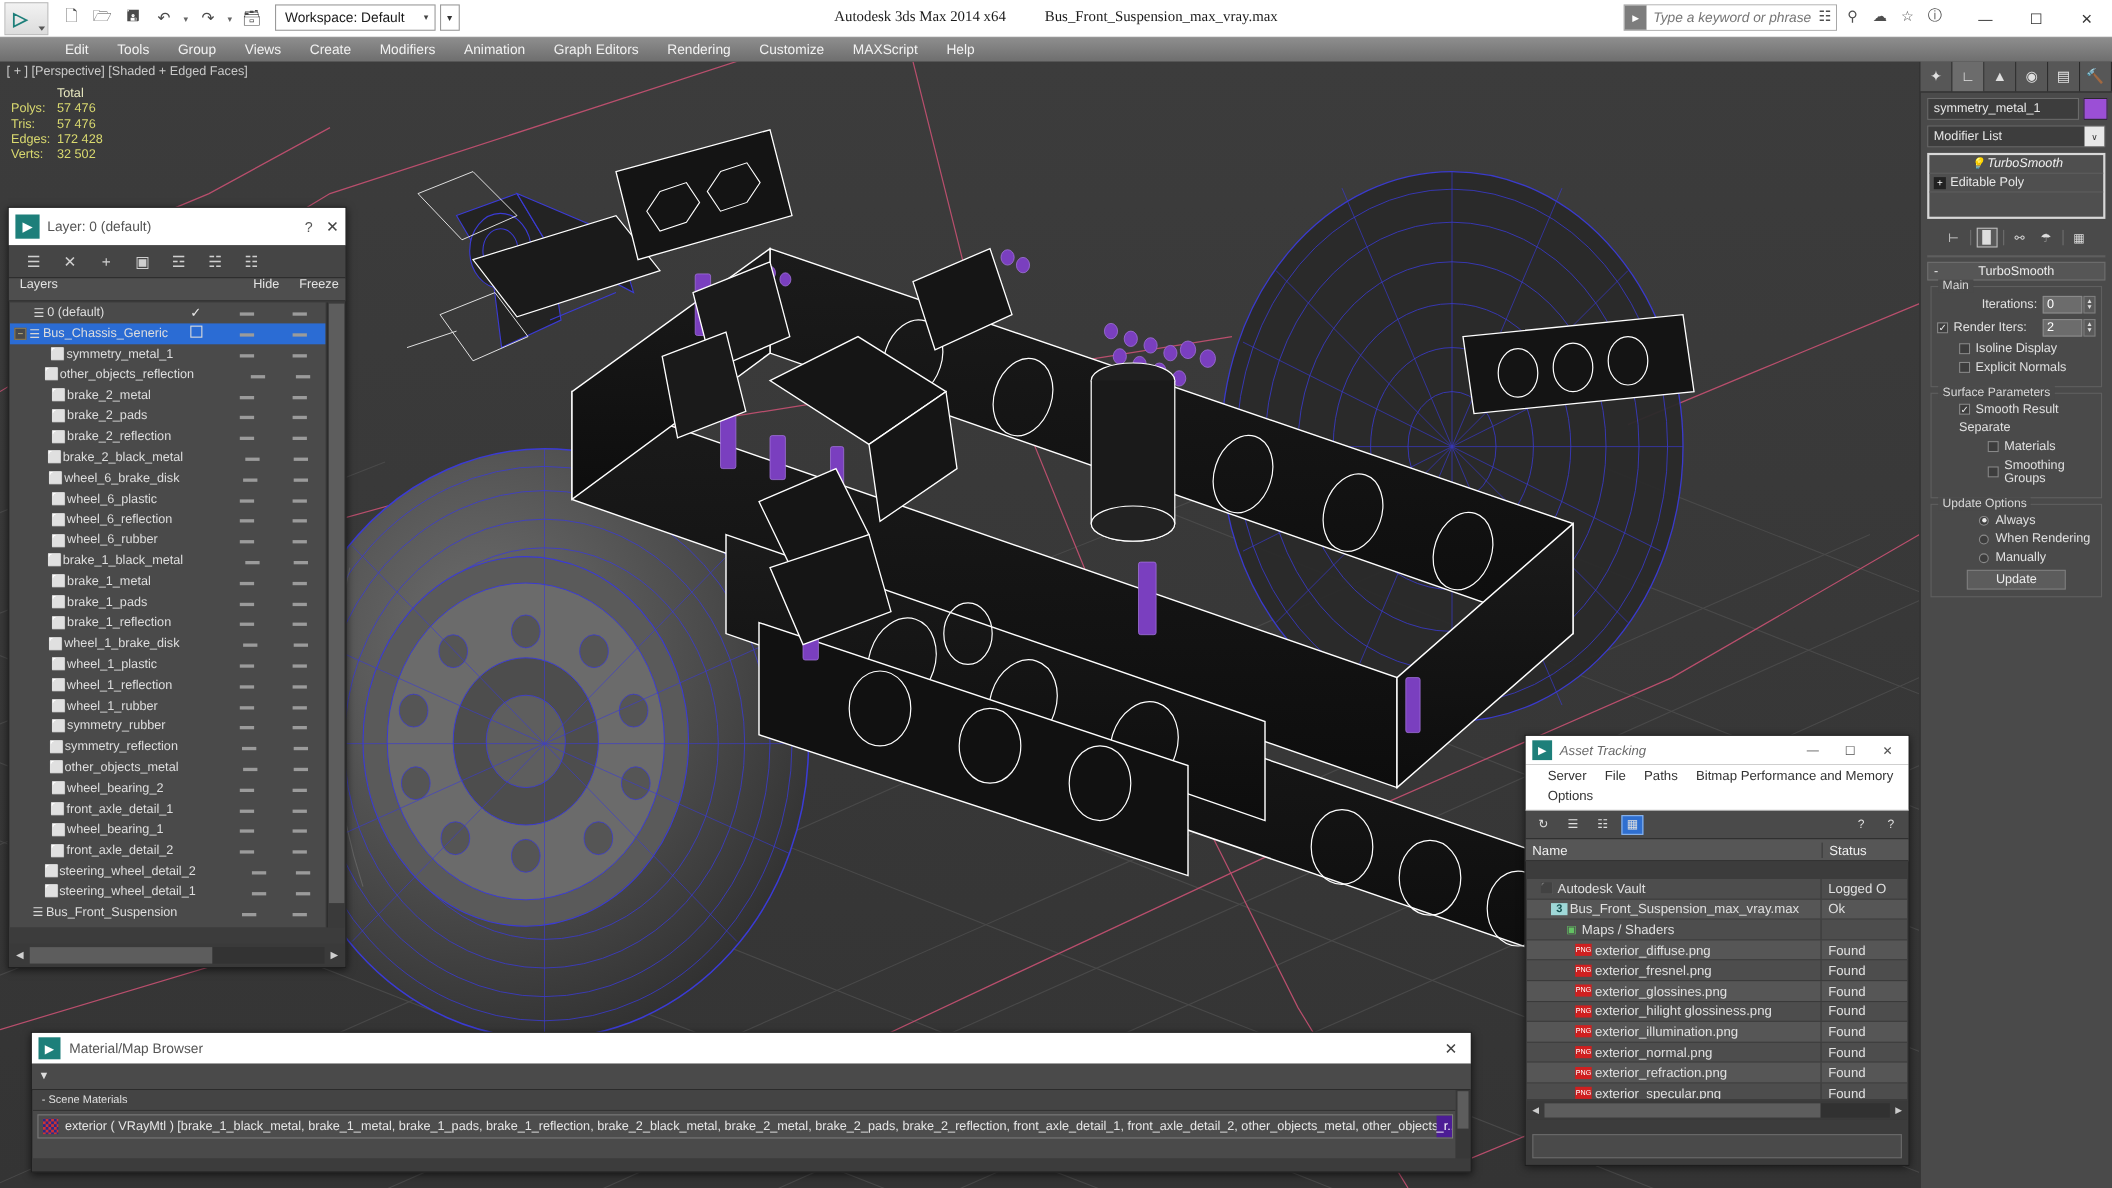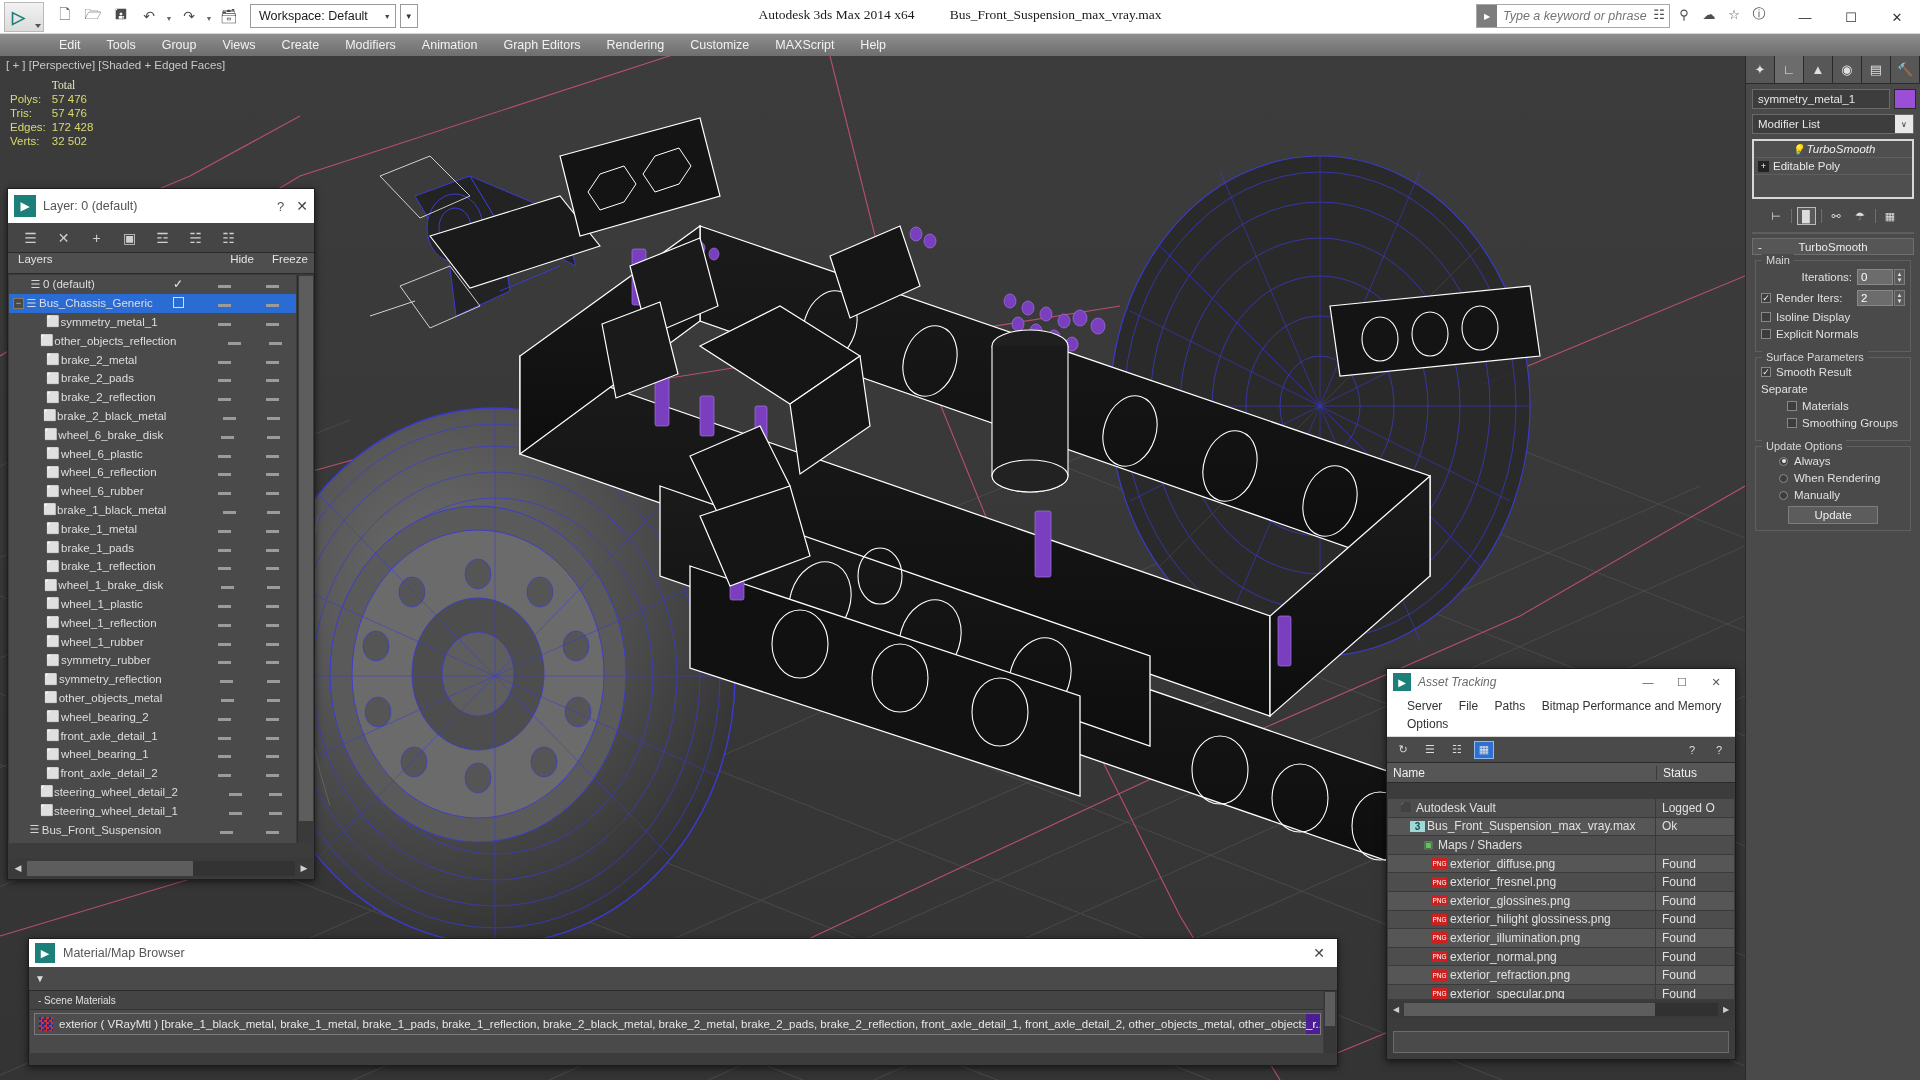--- a/index.html
+++ b/index.html
@@ -51,21 +51,21 @@
 
   
   .viewport { position:absolute; left:0; top:56px; width:1745px; height:1024px;
     background:#3a3a3a; overflow:hidden; }
   .vp-label { position:absolute; left:6px; top:3px; font-size:11.5px; color:#c9c9c9; z-index:6;}
   .stats { position:absolute; left:10px; top:22px; z-index:6; font-size:11.5px; color:#d8d8b0; }
   .stats table { border-collapse:collapse; }
   .stats td { padding:1px 6px 1px 0; font-size:11.5px; }
   .stats td.lab { color:#d9d96f; }
   .stats td.val { color:#d9d96f; }
-  .stats td.hdr { color:#e8e8c0;font-family:Liberation Serif, serif; }
+  .stats td.hdr { color:#e8e8c0; }
 
   
   .layerdlg { position:absolute; left:7px; top:188px; width:308px; height:692px;
     background:#3c3c3c; border:1px solid #1f1f1f; box-shadow:0 2px 7px rgba(0,0,0,.6); z-index:20;}
   .ld-title { height:34px; background:#fff; display:flex; align-items:center; padding:0 6px; }
   .ld-title .ic { width:22px;height:22px;background:#1d7f7a; color:#fff; font-size:12px;
     display:flex;align-items:center;justify-content:center; margin-right:7px;}
   .ld-title .tx { font-size:12.5px; color:#555; flex:1; }
   .ld-title .q { font-size:13px; color:#555; margin-right:12px;}
   .ld-title .x { font-size:14px; color:#444; }
@@ -201,21 +201,21 @@
     font-size:11px; color:#d8d8d8;}
   .fld { display:flex; align-items:center; margin-bottom:5px; font-size:11.5px; color:#e0e0e0;}
   .fld .lab { flex:1; text-align:right; padding-right:5px;}
   .fld .spin { width:36px; height:16px; background:#6c6c6c; border:1px solid #8a8a8a; color:#fff;
     font-size:11.5px; padding-left:3px; display:flex; align-items:center;}
   .fld .arrows { width:11px; height:16px; background:#5a5a5a; border:1px solid #7d7d7d; margin-left:1px;
     display:flex; flex-direction:column; align-items:center; justify-content:center;
     font-size:6px; color:#e0e0e0; line-height:6px;}
   .cbox { width:10px; height:10px; border:1px solid #888; background:#3d3d3d; margin-right:5px;
     display:inline-flex; align-items:center; justify-content:center; font-size:9px; color:#eee; flex:none;}
-  .cbrow { display:flex; align-items:center; font-size:11.5px; color:#e0e0e0; margin-bottom:5px;}
+  .cbrow { display:flex; align-items:center; font-size:11.5px; color:#e0e0e0; margin-bottom:5px;margin-left:20px;}
   .rbox { width:9px;height:9px; border-radius:50%; border:1px solid #8a8a8a; background:#3d3d3d;
     margin-right:6px; display:inline-flex; align-items:center; justify-content:center; flex:none;}
   .rbox i { width:4px;height:4px;border-radius:50%; background:#e8e8e8; display:block;}
   .btnupd { margin:3px auto 0 auto; width:90px; height:18px; background:#5c5c5c; border:1px solid #7d7d7d;
     display:flex; align-items:center; justify-content:center; font-size:11.5px; color:#ececec;}
 
   
   svg.scene { position:absolute; left:0; top:0; }
 </style>
 </head>

